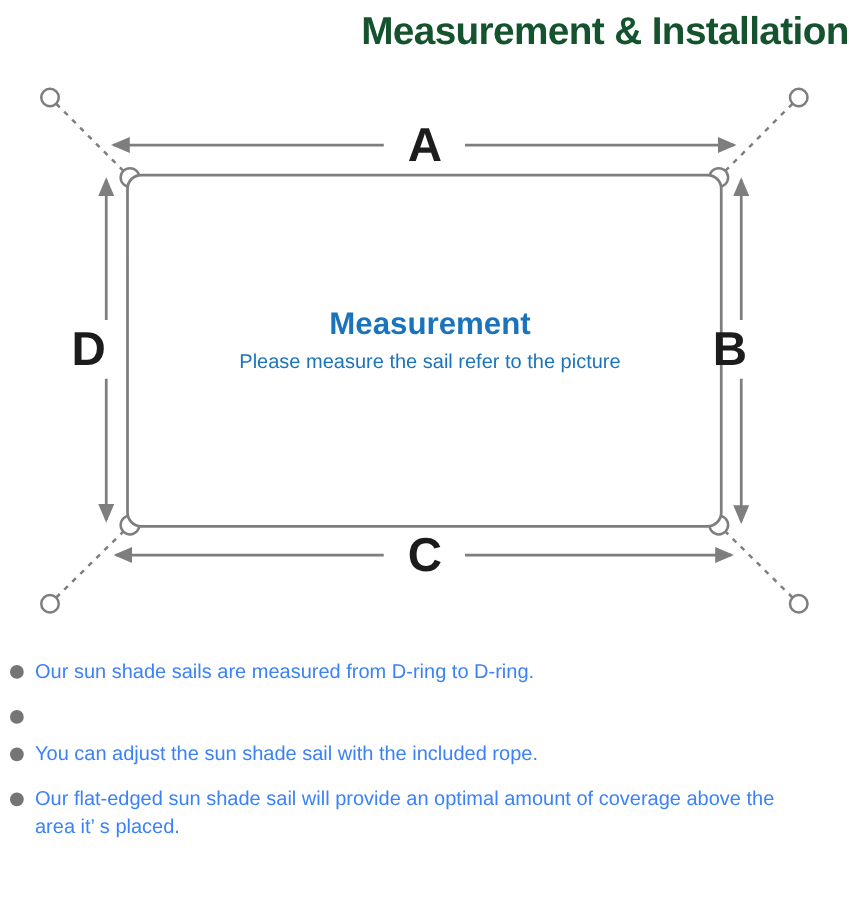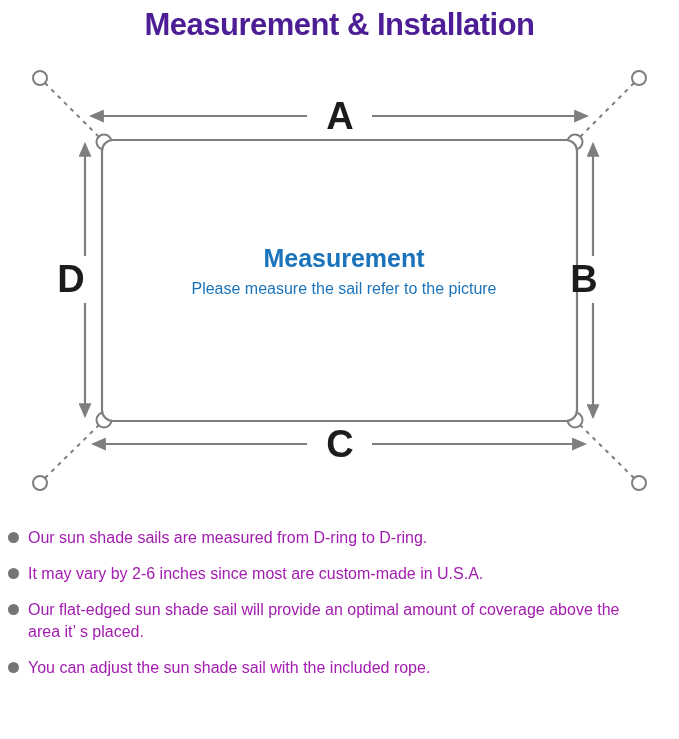--- a/index.html
+++ b/index.html
@@ -8,25 +8,25 @@
     position: relative;
     width: 679px;
     height: 739px;
     background: #ffffff;
     font-family: "Liberation Sans", sans-serif;
     overflow: hidden;
   }
   .page-title {
     padding-top: 5px;
     height: 46px;
-    text-align: center;
+    text-align: right;
     font-size: 31px;
     font-weight: 700;
     letter-spacing: -0.5px;
-    color: #4c1d95;
+    color: #14532d;
     line-height: 40px;
   }
   .diagram-svg {
     display: block;
     width: 679px;
     height: 462px;
   }
   .dim-label {
     font-family: "Liberation Sans", sans-serif;
     font-size: 38px;
@@ -46,21 +46,21 @@
   }
   .notes {
     list-style: none;
     padding: 19px 6px 0 8px;
   }
   .note-item {
     display: flex;
     align-items: flex-start;
     gap: 9px;
     margin-bottom: 14px;
-    color: #a21caf;
+    color: #3b82f6;
     font-size: 16px;
     line-height: 22px;
   }
   .bullet-dot {
     flex: none;
     width: 11px;
     height: 11px;
     border-radius: 50%;
     background: #757575;
     margin-top: 5px;
@@ -125,25 +125,24 @@
     <text class="center-caption" x="344" y="294" text-anchor="middle">Please measure the sail refer to the picture</text>
   </svg>
 
   <ul class="notes">
     <li class="note-item">
       <span class="bullet-dot"></span>
       <span class="note-text">Our sun shade sails are measured from D-ring to D-ring.</span>
     </li>
     <li class="note-item">
       <span class="bullet-dot"></span>
-      <span class="note-text">It may vary by 2-6 inches since most are custom-made in U.S.A.</span>
+    </li>
+    <li class="note-item">
+      <span class="bullet-dot"></span>
+      <span class="note-text">You can adjust the sun shade sail with the included rope.</span>
     </li>
     <li class="note-item">
       <span class="bullet-dot"></span>
       <span class="note-text w5">Our flat-edged sun shade sail will provide an optimal amount of coverage above the area it’ s placed.</span>
-    </li>
-    <li class="note-item">
-      <span class="bullet-dot"></span>
-      <span class="note-text">You can adjust the sun shade sail with the included rope.</span>
     </li>
   </ul>
 
 </div>
 
 </body></html>

